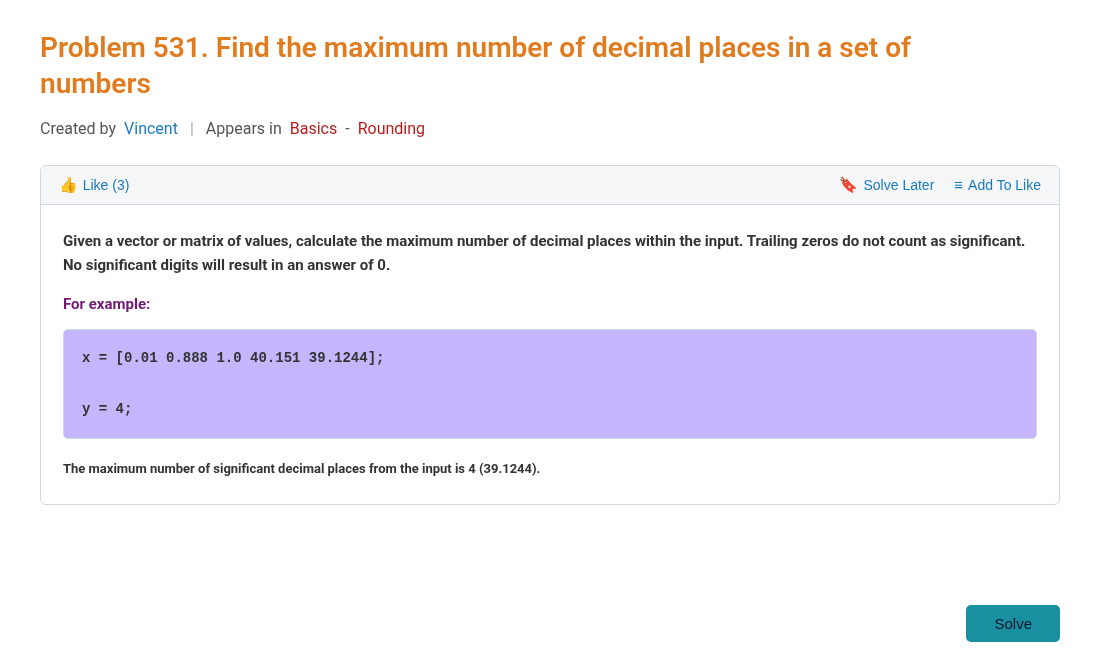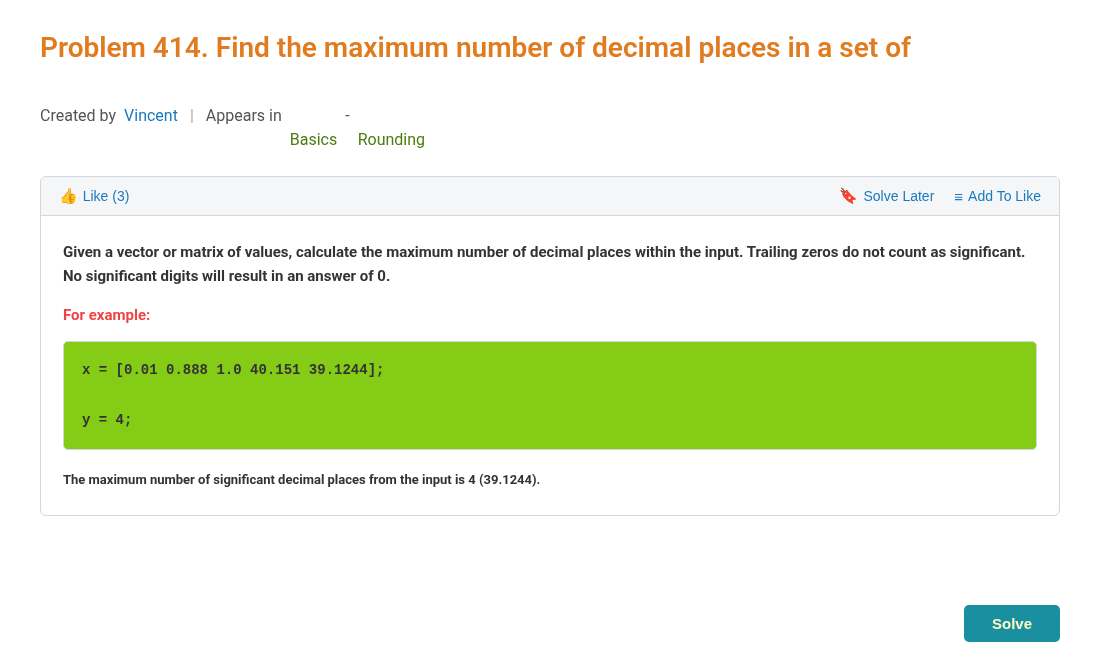--- a/index.html
+++ b/index.html
@@ -54,24 +54,23 @@
     .meta-row .divider {
       color: #aaa;
       margin: 0 4px;
     }
 
     .meta-row .appears-in {
       color: #555;
     }
 
     .meta-row .category-link {
-      color: #4d7c0f;
+      color: #b91c1c;
       text-decoration: none;
       cursor: pointer;
-      margin-top: 48px;
     }
 
     .problem-card {
       border: 1px solid #d0d7de;
       border-radius: 6px;
       overflow: hidden;
     }
 
     .card-toolbar {
       display: flex;
@@ -135,26 +134,26 @@
 
     .description-text {
       font-size: 15px;
       color: #333;
       line-height: 1.6;
       margin-bottom: 16px;
     }
 
     .for-example {
       font-size: 15px;
-      color: #ef4444;
+      color: #701a75;
       margin-bottom: 14px;
     }
 
     .code-block {
-      background: #84cc16;
+      background: #c4b5fd;
       border: 1px solid #d0d7de;
       border-radius: 5px;
       padding: 16px 18px;
       font-family: 'Consolas', 'Monaco', 'Courier New', monospace;
       font-size: 14px;
       color: #333;
       margin-bottom: 20px;
       line-height: 1.8;
     }
 
@@ -169,36 +168,37 @@
     }
 
     .solve-btn-container {
       position: absolute;
       bottom: 20px;
       right: 40px;
     }
 
     .solve-btn {
       background: #1a8fa0;
-      color: #fef9c3;
+      color: #0f172a;
       border: none;
       border-radius: 5px;
       padding: 10px 28px;
       font-size: 15px;
-      font-weight: 700;
+      font-weight: 400;
       cursor: pointer;
     }
   </style>
 </head>
 <body>
 
 <div class="page-container">
 
   <h1 class="problem-title">
-    <span>Problem 414. Find the maximum number of decimal places in a set of</span><br>
+    <span>Problem 531. Find the maximum number of decimal places in a set of</span><br>
+    <span>numbers</span>
   </h1>
 
   <div class="meta-row">
     <span class="created-by">Created by</span>
     <a class="author-link">Vincent</a>
     <span class="divider">|</span>
     <span class="appears-in">Appears in</span>
     <a class="category-link">Basics</a>
     <span>-</span>
     <a class="category-link">Rounding</a>

